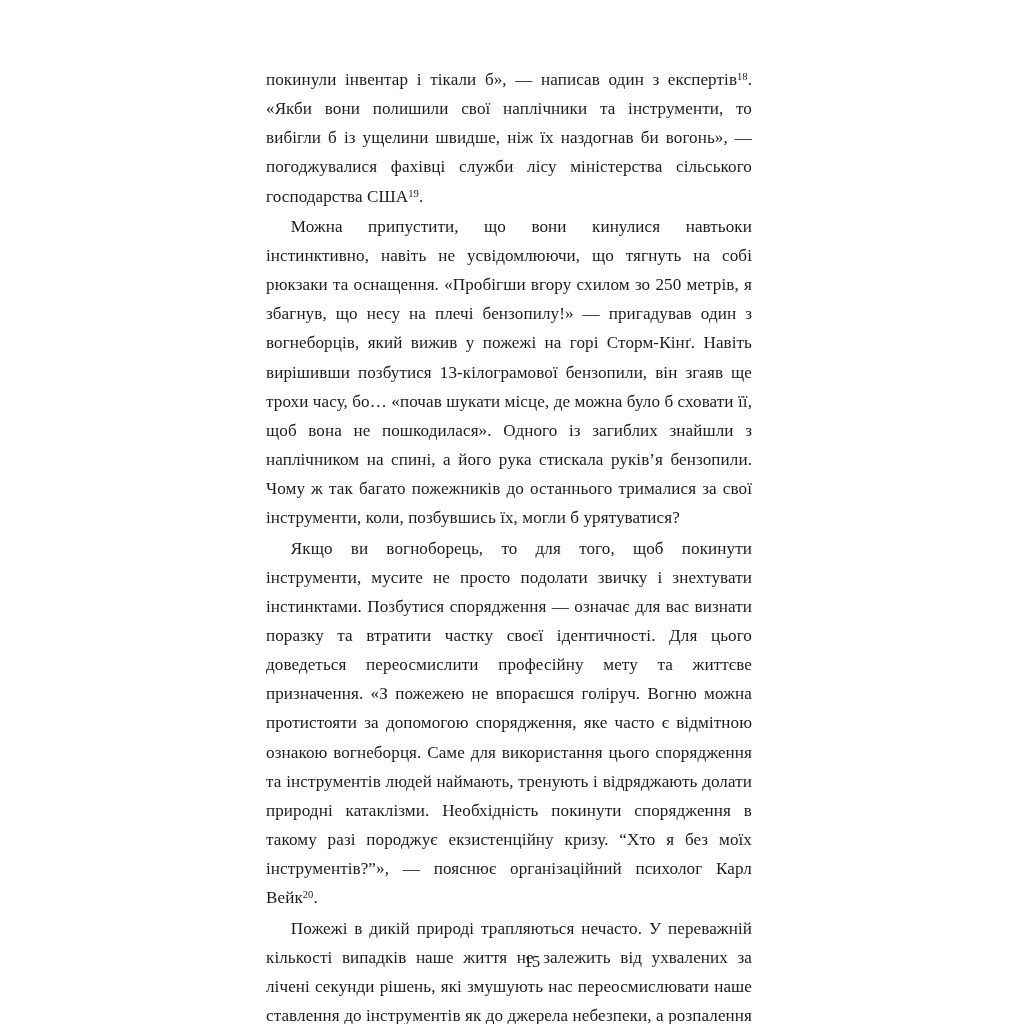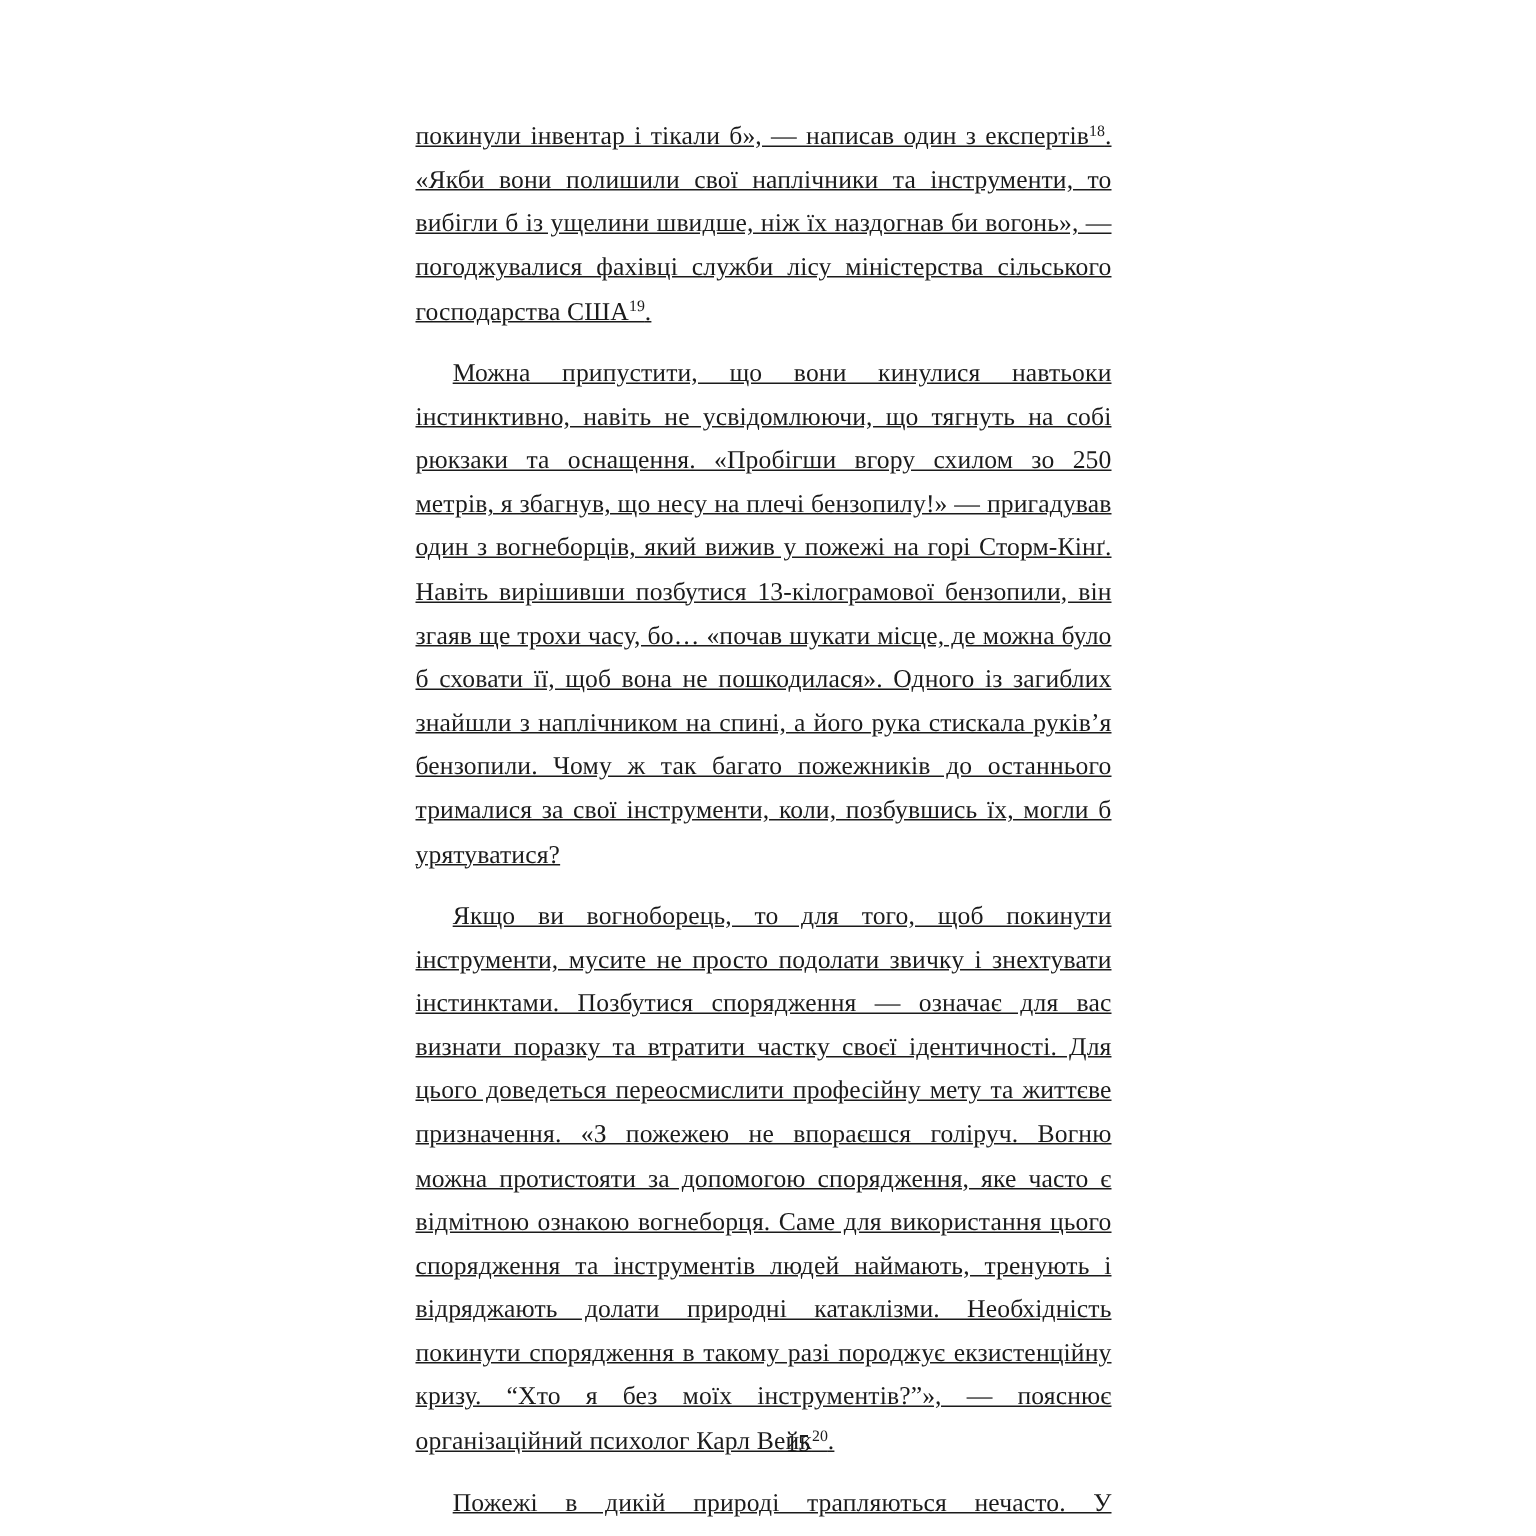--- a/index.html
+++ b/index.html
@@ -23,24 +23,23 @@
     top: 64px;
     width: 488px;
     font-size: 17.1px;
     line-height: 29.15px;
     text-align: justify;
     text-justify: inter-word;
     color: #1b1b1b;
     letter-spacing: 0.005em;
   }
   .para {
-    margin: 12px;
+    margin: 1px;
     text-indent: 0;
     hyphens: manual;
-    text-decoration: underline;
   }
   .para.indented {
     text-indent: 1.45em;
   }
   sup {
     font-size: 0.62em;
     vertical-align: 0.52em;
     line-height: 0;
     letter-spacing: 0;
   }

